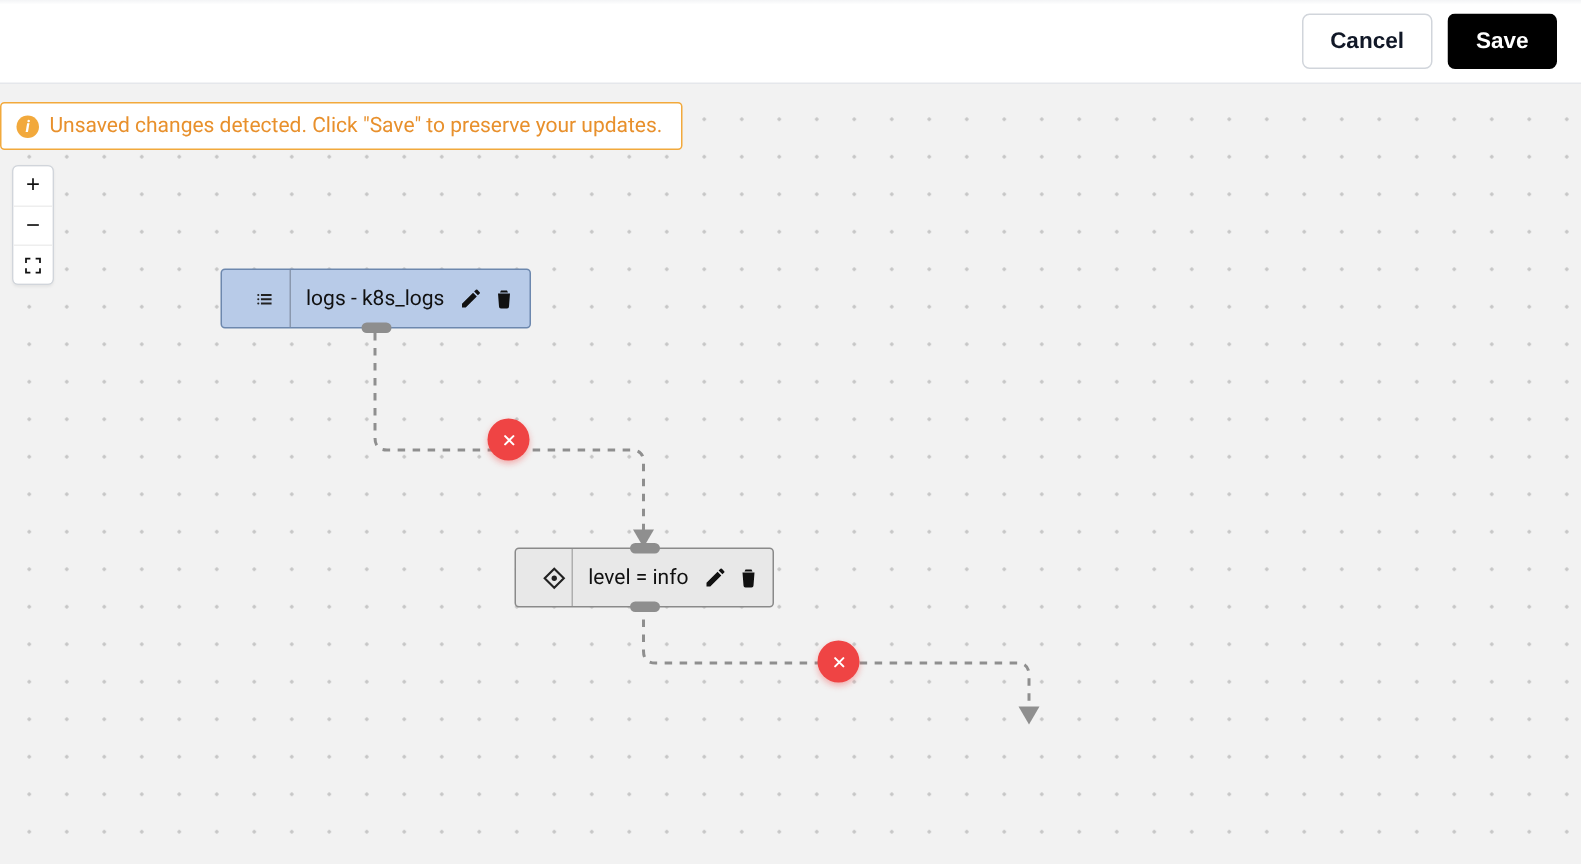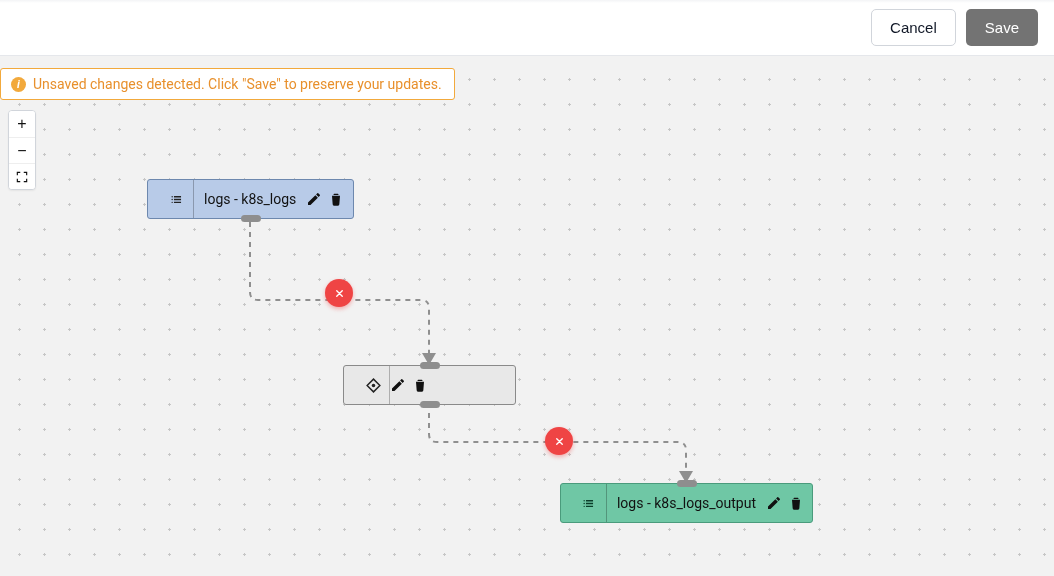--- a/index.html
+++ b/index.html
@@ -27,32 +27,32 @@
     content: "";
     position: absolute;
     top: 0; left: 0; right:0;
     height: 3px;
     background: linear-gradient(#f3f4f6, transparent);
   }
   .btn {
     padding: 9px 18px;
     border-radius: 5px;
     font-size: 15px;
-    font-weight: 400;
+    font-weight: 700;
     cursor: pointer;
     border: 1px solid transparent;
     min-width: 70px;
   }
   .btn-cancel {
     background: #fff;
     border-color: #d1d5db;
     color: #111827;
   }
   .btn-save {
-    background: #737373;
+    background: #000000;
     color: #fff;
     text-align: right;
   }
   .canvas-wrap {
     position: absolute;
     top: 56px;
     left: 0;
     right: 0;
     height: 520px;
     background: #f2f2f2;
@@ -272,53 +272,30 @@
   </div>
 
   <div class="node node-filter" style="left:343px; top:309px; width:173px;">
     <div class="node-handle handle-top"></div>
     <div class="icon-cell">
       <svg viewBox="0 0 24 24" width="17" height="17" fill="none" stroke="#222" stroke-width="2">
         <path d="M12 3l9 9-9 9-9-9 9-9z"></path>
           <circle cx="12" cy="12" r="2.5" fill="#222" stroke="none"></circle>
       </svg>
     </div>
+    <div class="label">level = info</div>
     <div class="actions">
       <button>
         <svg viewBox="0 0 24 24" fill="#111">
             <path d="M3 17.25V21h3.75L17.81 9.94l-3.75-3.75L3 17.25zM20.71 7.04a1 1 0 0 0 0-1.41l-2.34-2.34a1 1 0 0 0-1.41 0l-1.83 1.83 3.75 3.75 1.83-1.83z"></path>
           </svg>
       </button>
       <button>
         <svg viewBox="0 0 24 24" fill="#111">
             <path d="M6 7h12l-1 13a2 2 0 0 1-2 2H9a2 2 0 0 1-2-2L6 7zm3-3h6l1 2H8l1-2z"></path>
           </svg>
       </button>
     </div>
     <div class="node-handle handle-bottom"></div>
   </div>
 
-  <div class="node node-sink" style="left:560px; top:427px; width:253px;">
-    <div class="node-handle handle-top"></div>
-    <div class="icon-cell">
-      <svg viewBox="0 0 24 24" width="17" height="17" fill="none" stroke="#0b3d2a" stroke-width="2">
-        <path d="M7 8h10M7 12h10M7 16h10"></path>
-          <circle cx="4.5" cy="8" r="1" fill="#0b3d2a" stroke="none"></circle>
-          <circle cx="4.5" cy="12" r="1" fill="#0b3d2a" stroke="none"></circle>
-          <circle cx="4.5" cy="16" r="1" fill="#0b3d2a" stroke="none"></circle>
-      </svg>
-    </div>
-    <div class="label">logs - k8s_logs_output</div>
-    <div class="actions">
-      <button>
-        <svg viewBox="0 0 24 24" fill="#111">
-            <path d="M3 17.25V21h3.75L17.81 9.94l-3.75-3.75L3 17.25zM20.71 7.04a1 1 0 0 0 0-1.41l-2.34-2.34a1 1 0 0 0-1.41 0l-1.83 1.83 3.75 3.75 1.83-1.83z"></path>
-          </svg>
-      </button>
-      <button>
-        <svg viewBox="0 0 24 24" fill="#111">
-            <path d="M6 7h12l-1 13a2 2 0 0 1-2 2H9a2 2 0 0 1-2-2L6 7zm3-3h6l1 2H8l1-2z"></path>
-          </svg>
-      </button>
-    </div>
-  </div>
 
 </div>
 
 </body></html>

